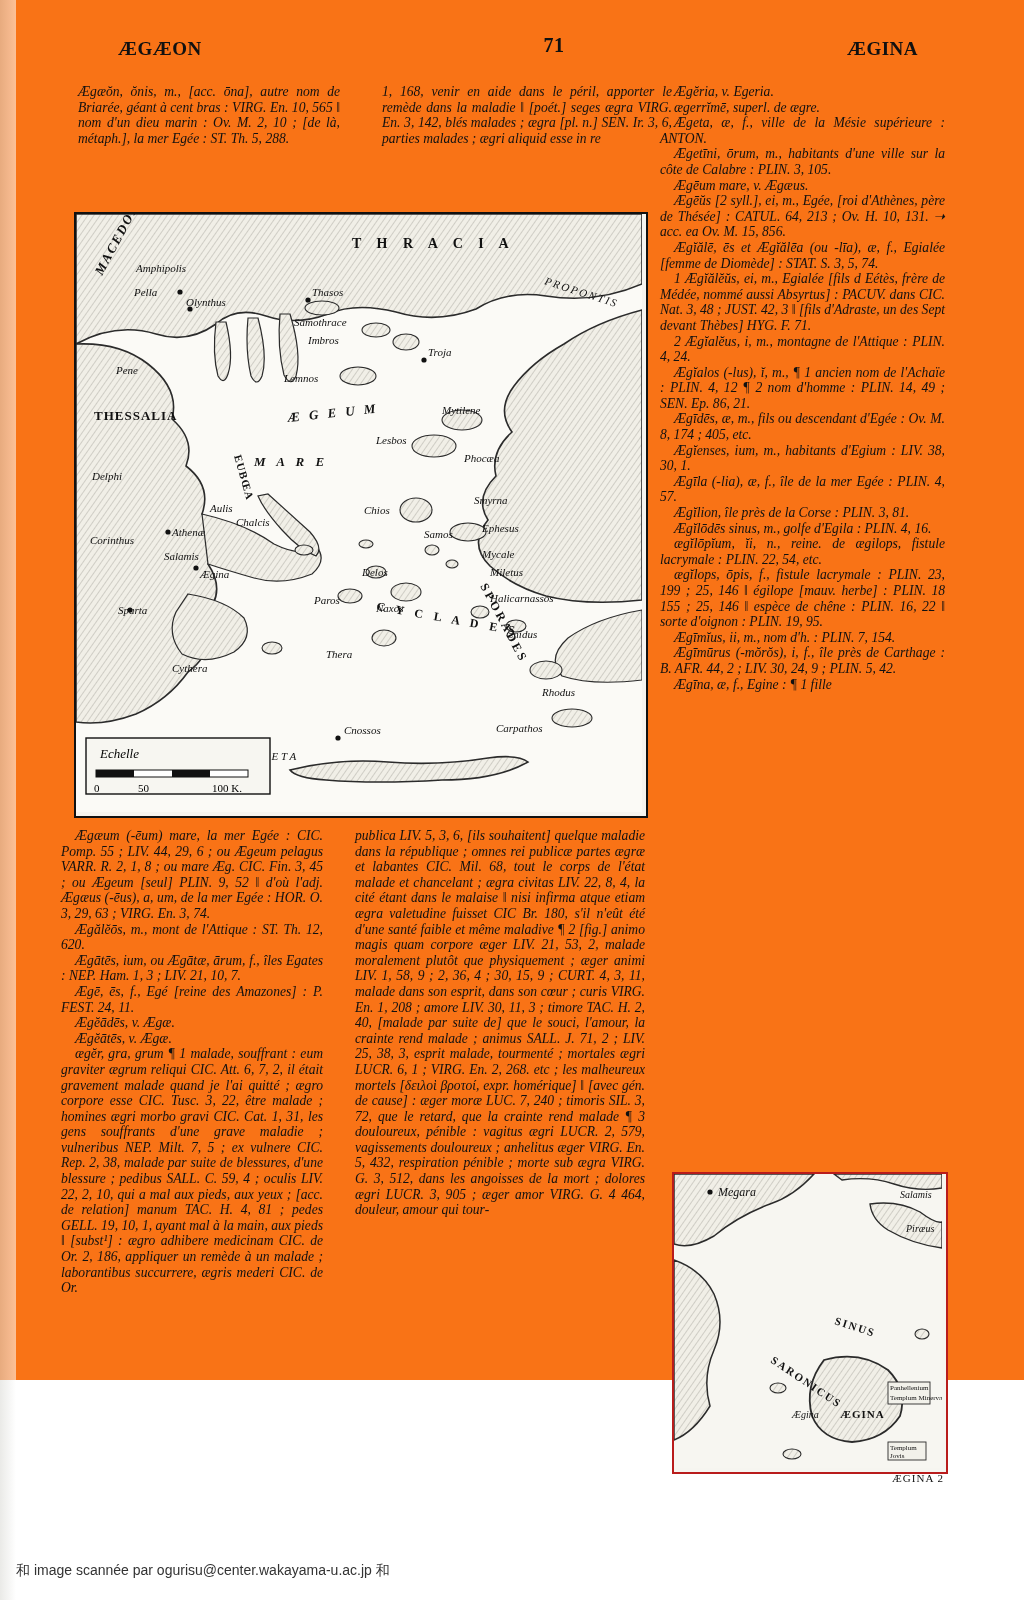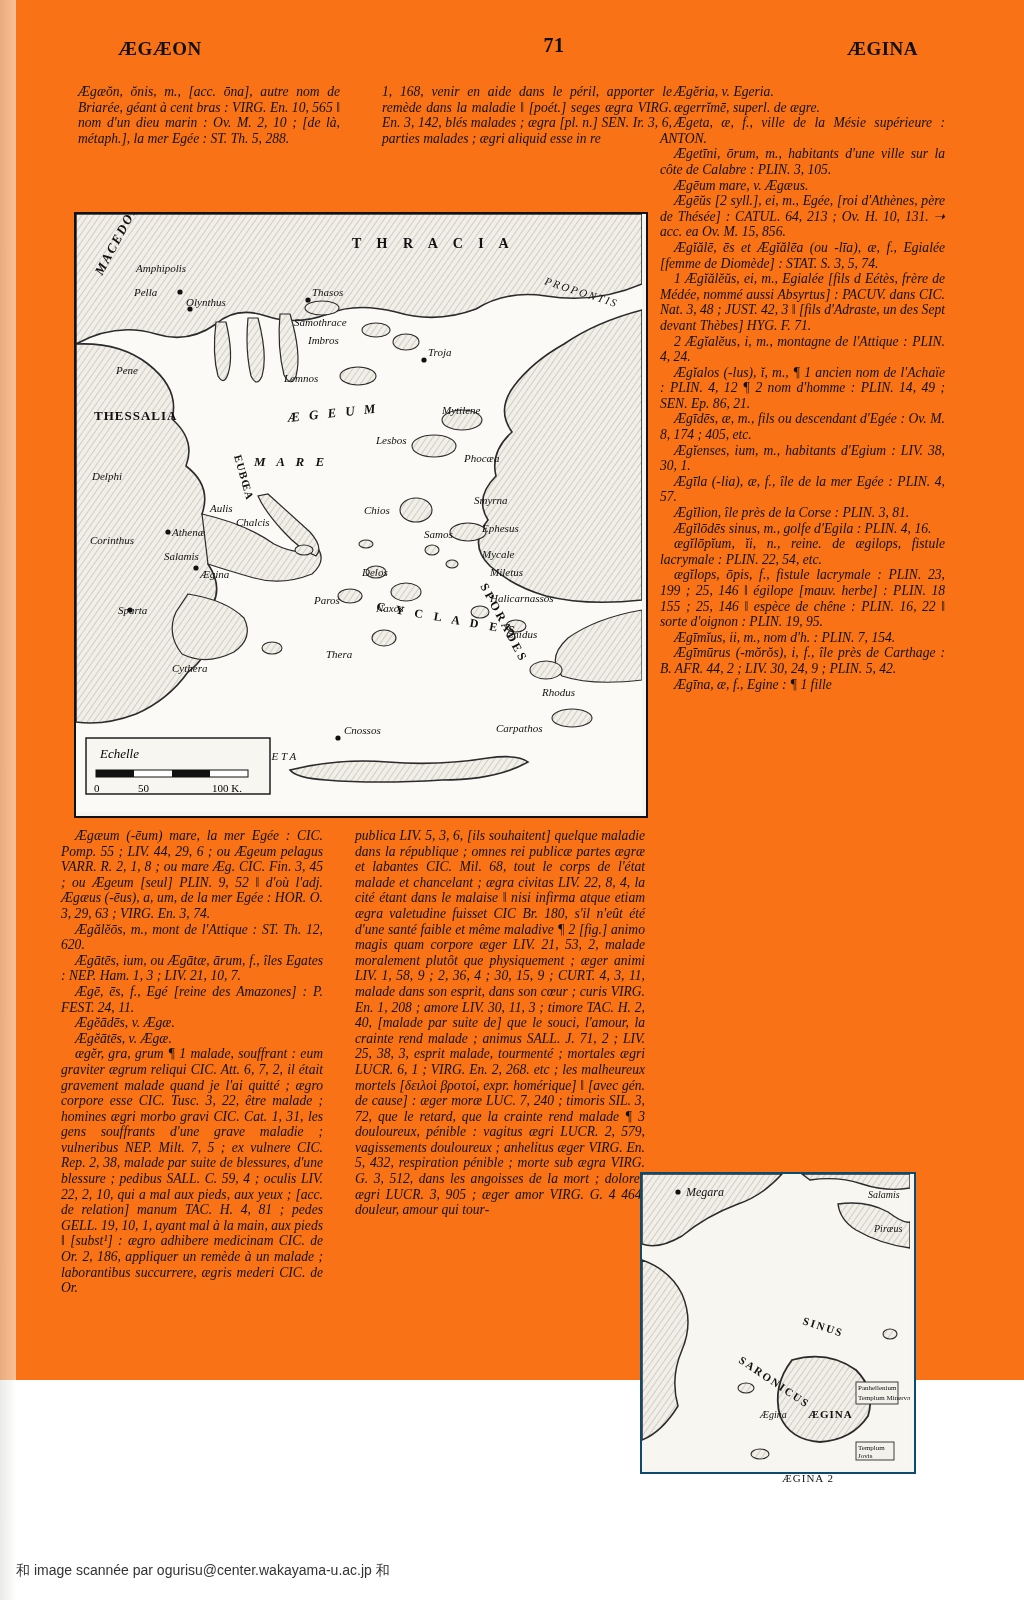--- a/index.html
+++ b/index.html
@@ -48,25 +48,25 @@
     border:2px solid #111;background:#f6f5f0;
     overflow:hidden;
   }
   .bigmap svg{display:block;}
   .mapcap{
     position:absolute;left:74px;top:800px;width:570px;
     text-align:center;font-variant:small-caps;font-size:11px;letter-spacing:1px;
   }
   
   .smallmap{
-    position:absolute;left:640px;top:1172px;width:272px;height:298px;
-    border:2px solid #0c4a6e;background:#f6f5f0;overflow:hidden;
+    position:absolute;left:672px;top:1172px;width:272px;height:298px;
+    border:2px solid #b91c1c;background:#f6f5f0;overflow:hidden;
   }
   .smallcap{
-    position:absolute;left:672px;top:1472px;width:272px;text-align:center;
+    position:absolute;left:672px;top:1472px;width:272px;text-align:right;
     font-variant:small-caps;font-size:11px;letter-spacing:1px;
   }
   
   .credit{
     position:absolute;left:16px;top:1562px;width:1000px;
     font-family:"Liberation Sans", sans-serif;
     font-size:14px;color:#333;
   }
   .edge{
     position:absolute;left:0;top:0;width:16px;height:1600px;

